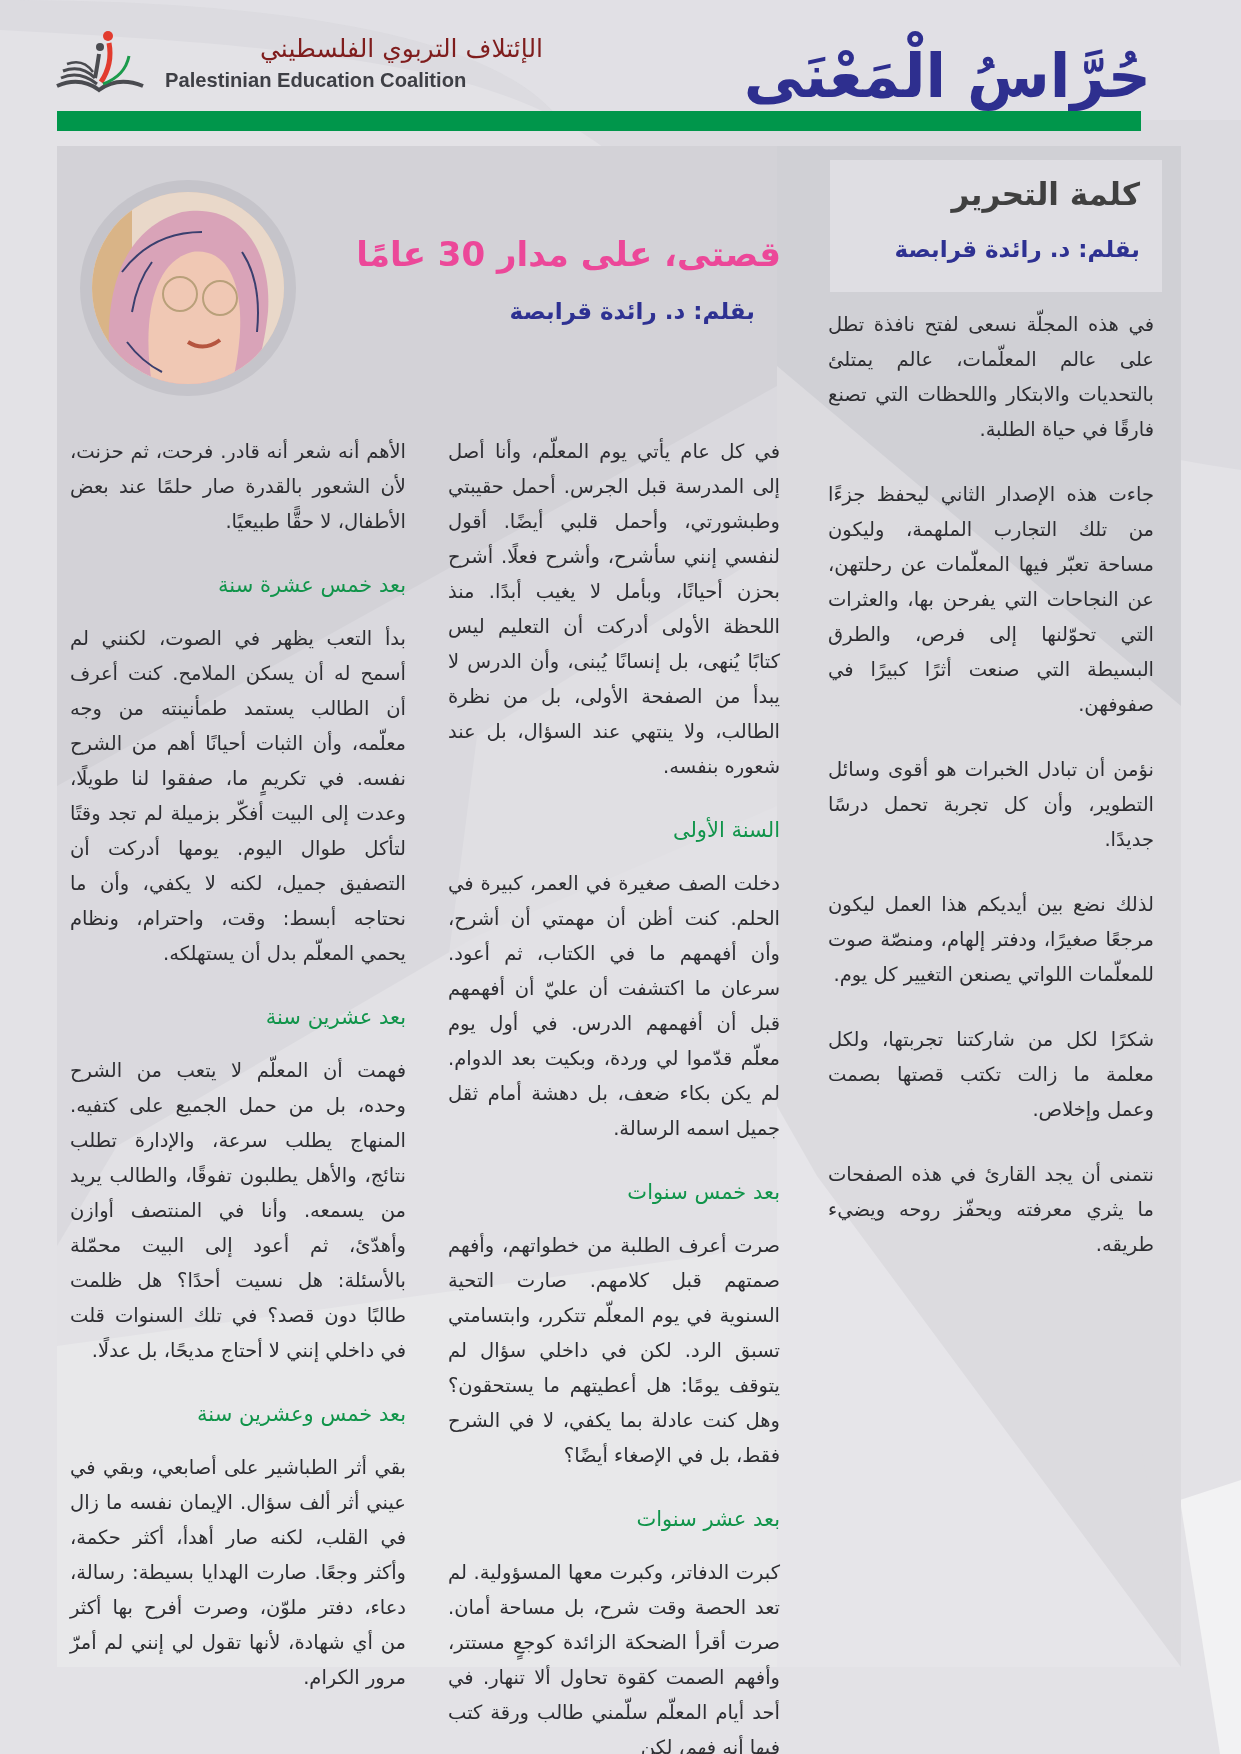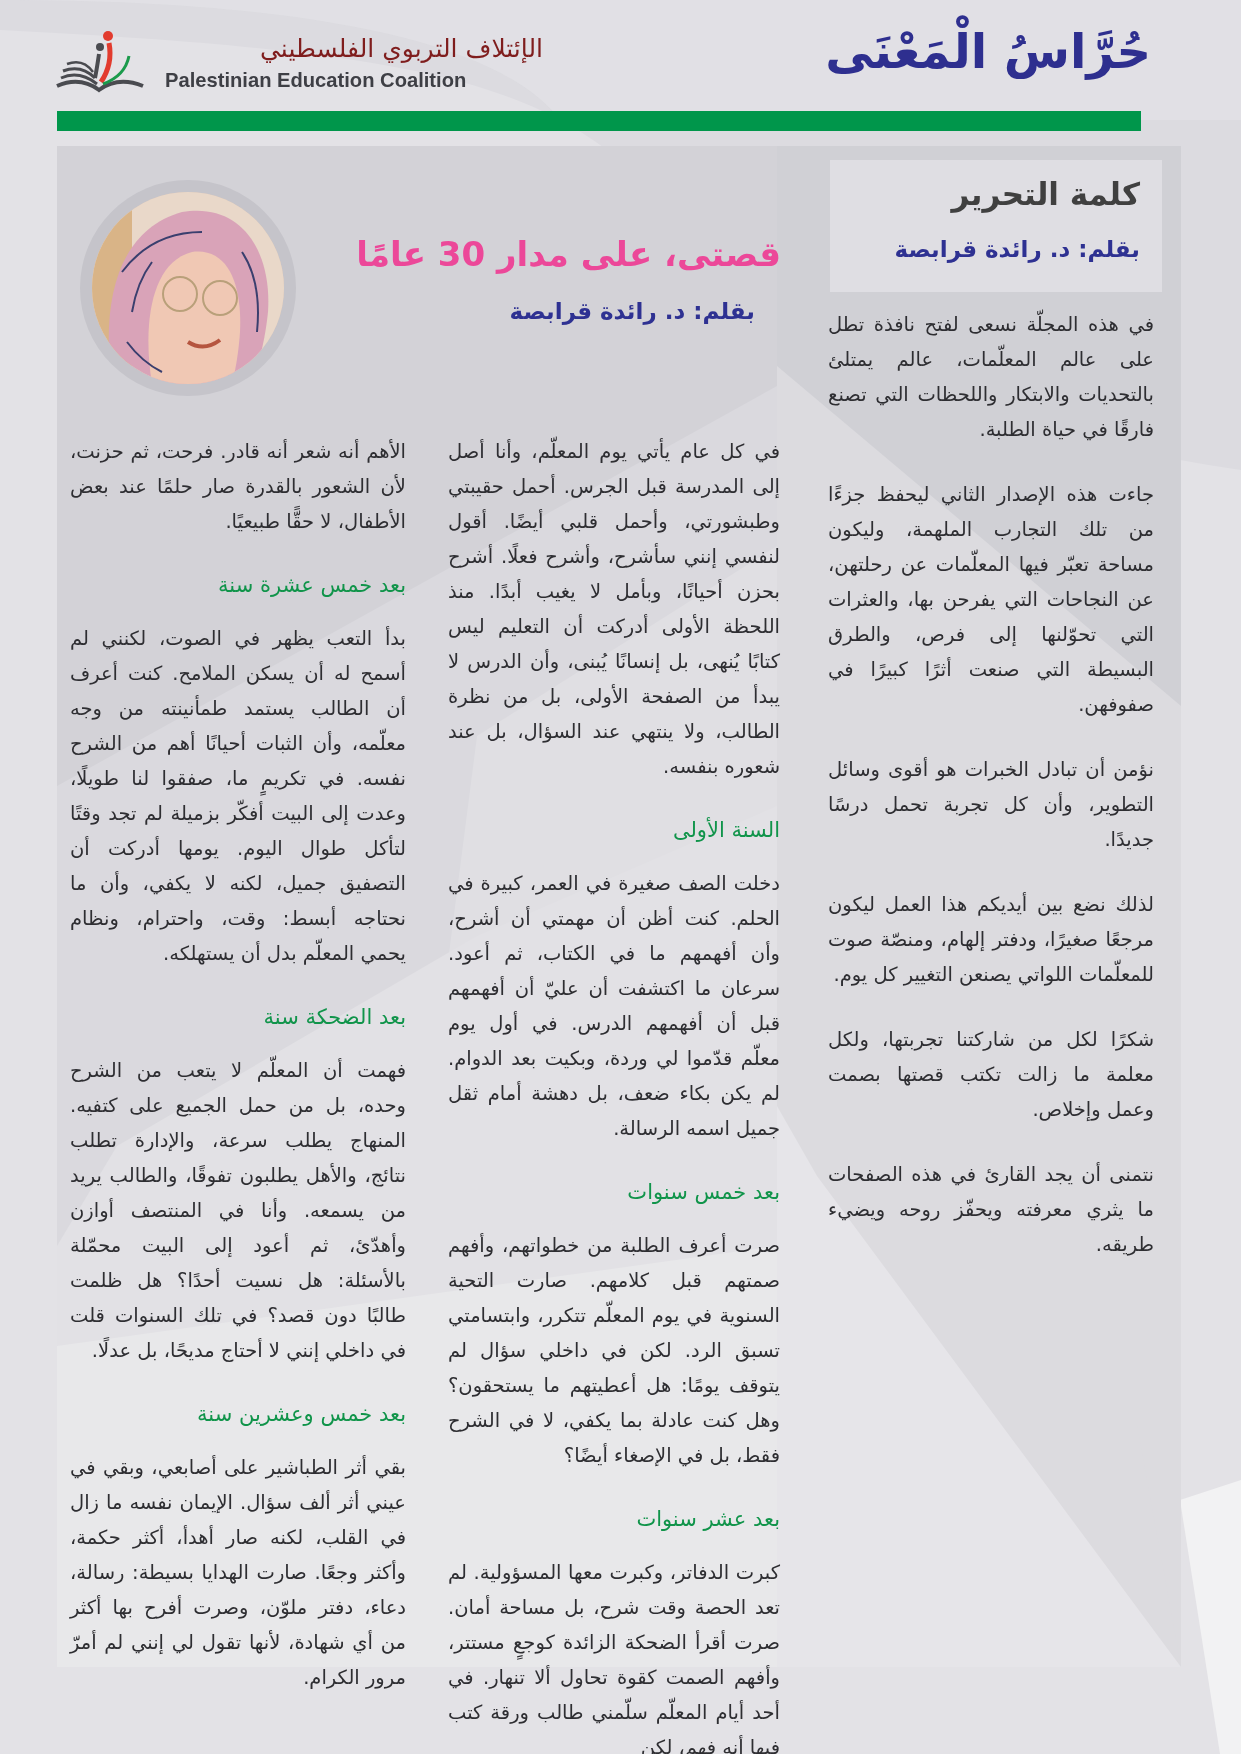--- a/index.html
+++ b/index.html
@@ -25,23 +25,23 @@
     font-family: "DejaVu Serif", serif; font-size: 25px; color: #7f1d1d;
     direction: rtl; text-align: right; letter-spacing: 1px; line-height: 30px;
     left: 108px; width: 380px;
   }
   .logo-en {
     position: absolute; left: 110px; top: 40px;
     font-family: "Liberation Sans", sans-serif; font-weight: bold;
     font-size: 21px; color: #3e3f45; white-space: nowrap; transform: scaleX(0.96); transform-origin: left;
   }
   .mag-title {
-    position: absolute; right: 90px; top: 8px;
+    position: absolute; right: 90px; top: 33px;
     direction: rtl; font-family: "DejaVu Sans", sans-serif; font-weight: bold;
-    font-size: 48px; color: #2e2f8f; line-height: 86px; white-space: nowrap;
+    font-size: 60px; color: #2e2f8f; line-height: 86px; white-space: nowrap;
   }
   .green-bar {
     position: absolute; left: 57px; top: 111px; width: 1084px; height: 20px;
     background: #00964b;
   }
 
   
   .panel {
     position: absolute; left: 57px; top: 146px; width: 1124px; height: 1521px;
     background: #d4d3d8; overflow: hidden;
@@ -172,17 +172,17 @@
   <h3>بعد خمس سنوات</h3>
   <p>صرت أعرف الطلبة من خطواتهم، وأفهم صمتهم قبل كلامهم. صارت التحية السنوية في يوم المعلّم تتكرر، وابتسامتي تسبق الرد. لكن في داخلي سؤال لم يتوقف يومًا: هل أعطيتهم ما يستحقون؟ وهل كنت عادلة بما يكفي، لا في الشرح فقط، بل في الإصغاء أيضًا؟</p>
   <h3>بعد عشر سنوات</h3>
   <p>كبرت الدفاتر، وكبرت معها المسؤولية. لم تعد الحصة وقت شرح، بل مساحة أمان. صرت أقرأ الضحكة الزائدة كوجعٍ مستتر، وأفهم الصمت كقوة تحاول ألا تنهار. في أحد أيام المعلّم سلّمني طالب ورقة كتب فيها أنه فهم، لكن</p>
 </div>
 
 <div class="col col-left">
   <p>الأهم أنه شعر أنه قادر. فرحت، ثم حزنت، لأن الشعور بالقدرة صار حلمًا عند بعض الأطفال، لا حقًّا طبيعيًا.</p>
   <h3>بعد خمس عشرة سنة</h3>
   <p>بدأ التعب يظهر في الصوت، لكنني لم أسمح له أن يسكن الملامح. كنت أعرف أن الطالب يستمد طمأنينته من وجه معلّمه، وأن الثبات أحيانًا أهم من الشرح نفسه. في تكريمٍ ما، صفقوا لنا طويلًا، وعدت إلى البيت أفكّر بزميلة لم تجد وقتًا لتأكل طوال اليوم. يومها أدركت أن التصفيق جميل، لكنه لا يكفي، وأن ما نحتاجه أبسط: وقت، واحترام، ونظام يحمي المعلّم بدل أن يستهلكه.</p>
-  <h3>بعد الضحكة سنة</h3>
+  <h3>بعد عشرين سنة</h3>
   <p>فهمت أن المعلّم لا يتعب من الشرح وحده، بل من حمل الجميع على كتفيه. المنهاج يطلب سرعة، والإدارة تطلب نتائج، والأهل يطلبون تفوقًا، والطالب يريد من يسمعه. وأنا في المنتصف أوازن وأهدّئ، ثم أعود إلى البيت محمّلة بالأسئلة: هل نسيت أحدًا؟ هل ظلمت طالبًا دون قصد؟ في تلك السنوات قلت في داخلي إنني لا أحتاج مديحًا، بل عدلًا.</p>
   <h3>بعد خمس وعشرين سنة</h3>
   <p>بقي أثر الطباشير على أصابعي، وبقي في عيني أثر ألف سؤال. الإيمان نفسه ما زال في القلب، لكنه صار أهدأ، أكثر حكمة، وأكثر وجعًا. صارت الهدايا بسيطة: رسالة، دعاء، دفتر ملوّن، وصرت أفرح بها أكثر من أي شهادة، لأنها تقول لي إنني لم أمرّ مرور الكرام.</p>
 </div>
 
 </body></html>

